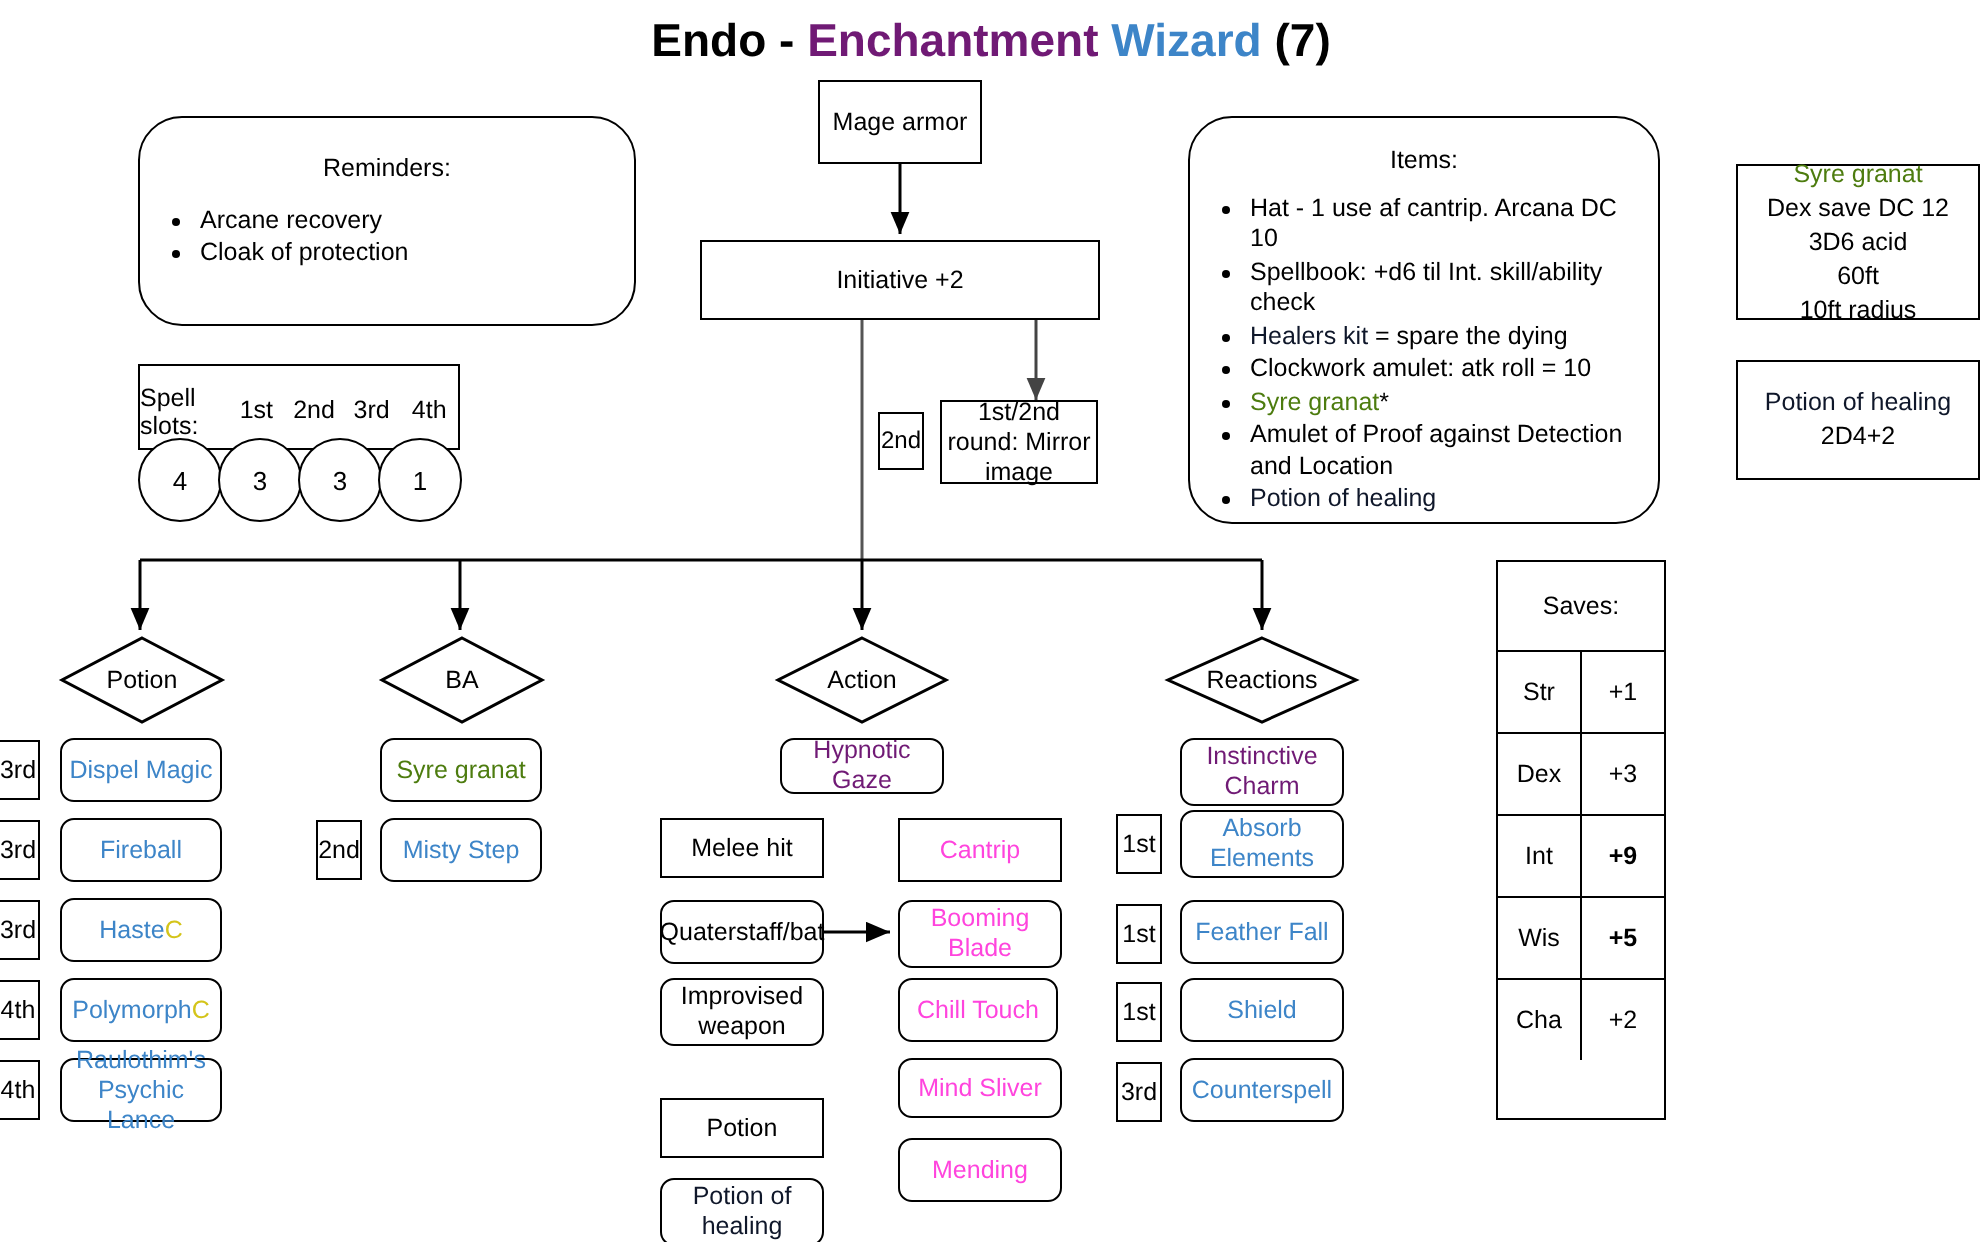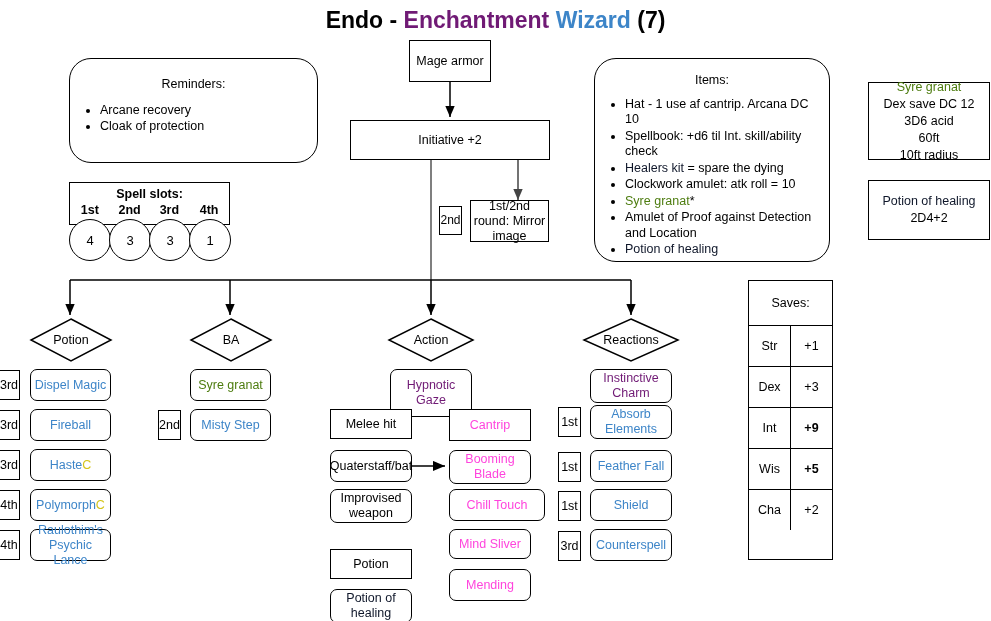--- a/index.html
+++ b/index.html
@@ -73,23 +73,22 @@
   #saves .c1,#saves .c2{
     display:flex;align-items:center;justify-content:center;font-size:12.5px;
   }
   #saves .c1{width:50%;border-right:1.4px solid #000;}
   #saves .c2{width:50%;}
   #saves .c2.b{font-weight:bold;}
 
   
   #slotbox{
     border:1.6px solid #000;background:#fff;
-    display:flex;flex-direction:column;align-items:center;
+    display:flex;align-items:center;
     font-size:12.5px;
-    font-weight:bold;
   }
   #slotbox .sl-title{margin-top:4px;}
   #slotbox .sl-cols{display:flex;width:100%;margin-top:2px;}
   #slotbox .sl-cols div{flex:1;text-align:center;}
 
   
   .c-blue{color:#3d85c8;}
   .c-blue2{color:#0f172a;}
   .c-green{color:#4d7c0f;}
   .c-red{color:#701a75;}
@@ -235,21 +234,21 @@
     <div class="abs box rbox" style="left: 30px; top: 529px; width: 81px; height: 32px; padding: 0px 2px;">
       <span class="c-blue">Raulothim's Psychic Lance</span>
     </div>
     <div class="abs box rbox" style="left: 190px; top: 369px; width: 81px; height: 32px; padding: 0px 2px;">
       <span class="c-green">Syre granat</span>
     </div>
     <div class="abs tag" style="left: 158px; top: 410px; width: 23px; height: 30px;">2nd</div>
     <div class="abs box rbox" style="left: 190px; top: 409px; width: 81px; height: 32px; padding: 0px 2px;">
       <span class="c-blue">Misty Step</span>
     </div>
-    <div class="abs box rbox" style="left: 390px; top: 369px; width: 82px; height: 48px; padding: 0px 2px;">
+    <div class="abs box rbox" style="left: 390px; top: 369px; width: 82px; height: 28px; padding: 0px 2px;">
       <span class="c-red">Hypnotic Gaze</span>
     </div>
     <div class="abs box" style="left: 330px; top: 409px; width: 82px; height: 30px; padding: 0px 2px;">
       <span class="">Melee hit</span>
     </div>
     <div class="abs box rbox" style="left: 330px; top: 450px; width: 82px; height: 32px; padding: 0px 2px;">
       <span class="">Quaterstaff/bat</span>
     </div>
     <div class="abs box rbox" style="left: 330px; top: 489px; width: 82px; height: 34px; padding: 0px 2px;">
       <span class="">Improvised weapon</span>
@@ -259,21 +258,21 @@
     </div>
     <div class="abs box rbox" style="left: 330px; top: 589px; width: 82px; height: 34px; padding: 0px 2px;">
       <span class="c-blue2">Potion of healing</span>
     </div>
     <div class="abs box" style="left: 449px; top: 409px; width: 82px; height: 32px; padding: 0px 2px;">
       <span class="c-mag">Cantrip</span>
     </div>
     <div class="abs box rbox" style="left: 449px; top: 450px; width: 82px; height: 34px; padding: 0px 2px;">
       <span class="c-mag">Booming Blade</span>
     </div>
-    <div class="abs box rbox" style="left: 449px; top: 489px; width: 96px; height: 32px; padding: 12px 2px;">
+    <div class="abs box rbox" style="left: 449px; top: 489px; width: 80px; height: 32px; padding: 12px 2px;">
       <span class="c-mag">Chill Touch</span>
     </div>
     <div class="abs box rbox" style="left: 449px; top: 529px; width: 82px; height: 30px; padding: 0px 2px;">
       <span class="c-mag">Mind Sliver</span>
     </div>
     <div class="abs box rbox" style="left: 449px; top: 569px; width: 82px; height: 32px; padding: 0px 2px;">
       <span class="c-mag">Mending</span>
     </div>
     <div class="abs box rbox" style="left: 590px; top: 369px; width: 82px; height: 34px; padding: 0px 2px;">
       <span class="c-red">Instinctive Charm</span>

